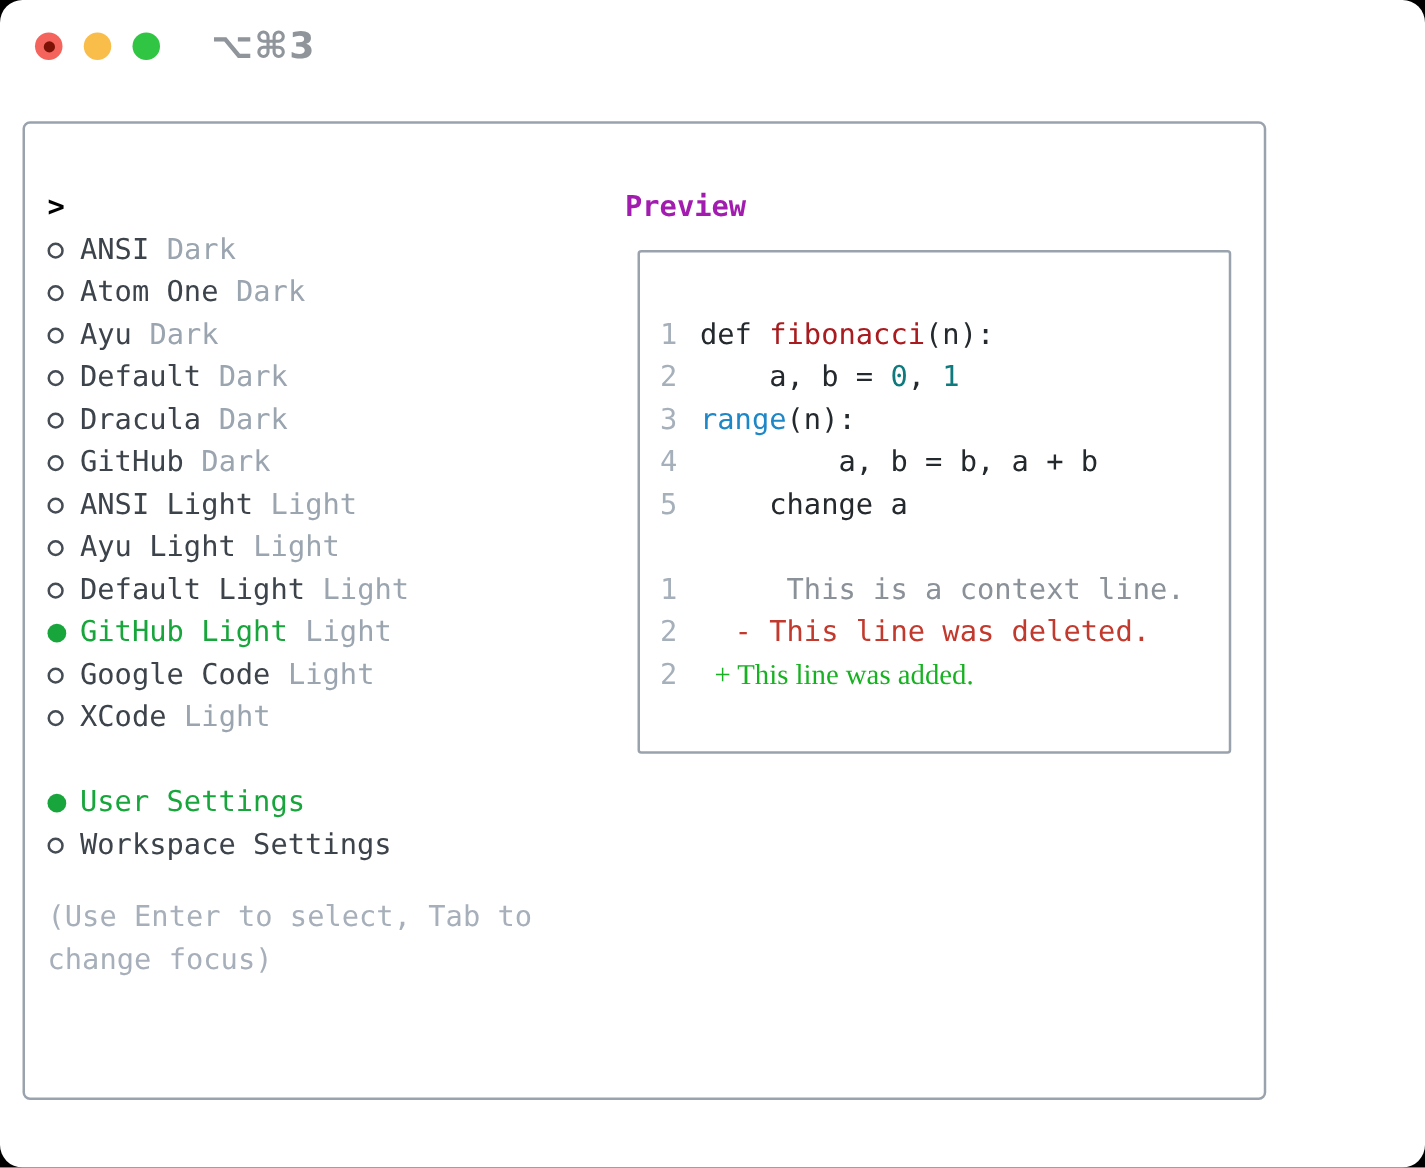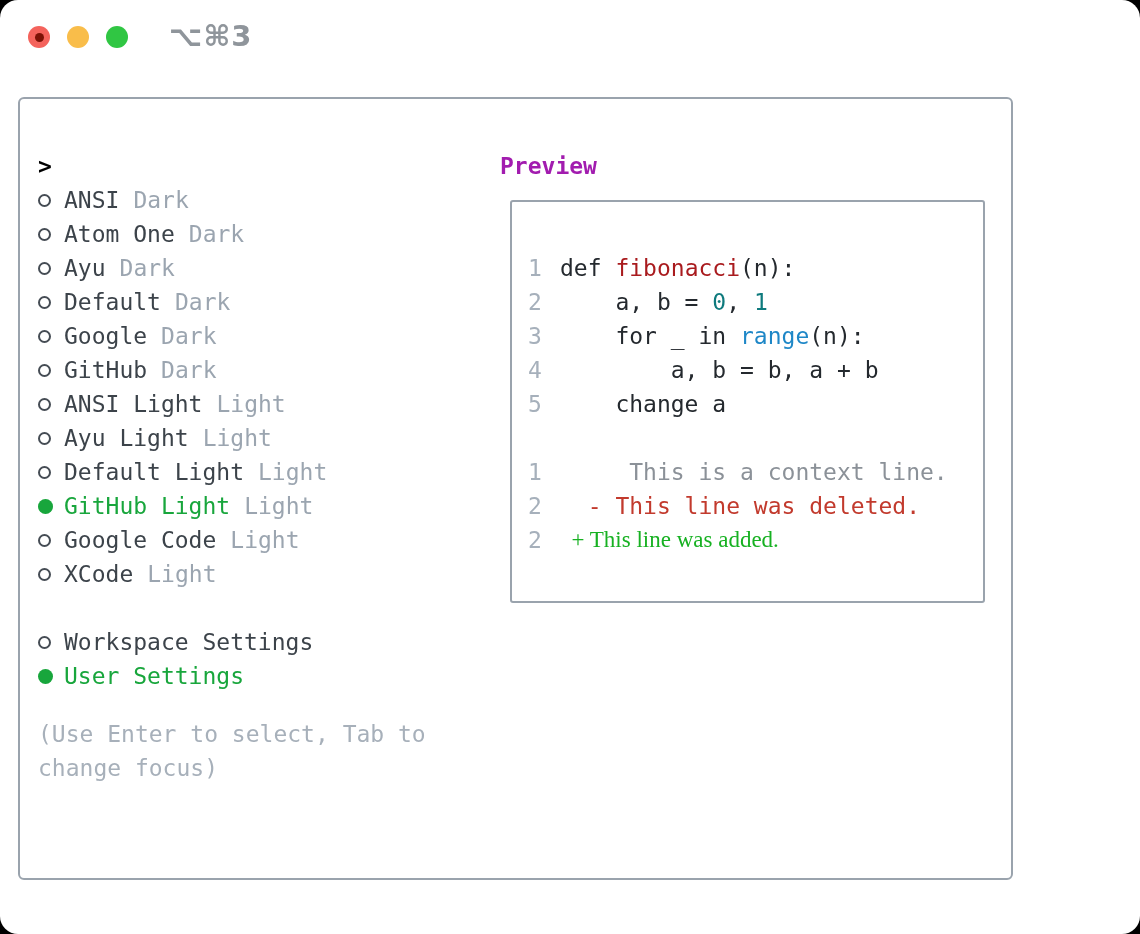--- a/index.html
+++ b/index.html
@@ -66,49 +66,49 @@
   <div class="panel">
     <div class="left-col">
       <div class="row">
         <span class="marker prompt">&gt;</span>
       </div>
       <div id="theme-list">
           <div class="row"><span class="marker"><span class="circle"></span></span><span class="name">ANSI</span><span class="badge">Dark</span></div>
           <div class="row"><span class="marker"><span class="circle"></span></span><span class="name">Atom One</span><span class="badge">Dark</span></div>
           <div class="row"><span class="marker"><span class="circle"></span></span><span class="name">Ayu</span><span class="badge">Dark</span></div>
           <div class="row"><span class="marker"><span class="circle"></span></span><span class="name">Default</span><span class="badge">Dark</span></div>
-          <div class="row"><span class="marker"><span class="circle"></span></span><span class="name">Google</span><span class="badge">Dark</span></div>
+          <div class="row"><span class="marker"><span class="circle"></span></span><span class="name">Dracula</span><span class="badge">Dark</span></div>
           <div class="row"><span class="marker"><span class="circle"></span></span><span class="name">GitHub</span><span class="badge">Dark</span></div>
           <div class="row"><span class="marker"><span class="circle"></span></span><span class="name">ANSI Light</span><span class="badge">Light</span></div>
           <div class="row"><span class="marker"><span class="circle"></span></span><span class="name">Ayu Light</span><span class="badge">Light</span></div>
           <div class="row"><span class="marker"><span class="circle"></span></span><span class="name">Default Light</span><span class="badge">Light</span></div>
           <div class="row"><span class="marker"><span class="circle filled"></span></span><span class="name sel">GitHub Light</span><span class="badge">Light</span></div>
           <div class="row"><span class="marker"><span class="circle"></span></span><span class="name">Google Code</span><span class="badge">Light</span></div>
           <div class="row"><span class="marker"><span class="circle"></span></span><span class="name">XCode</span><span class="badge">Light</span></div>
         </div>
 
       <div class="apply">
         <div id="apply-list">
+            <div class="row"><span class="marker"><span class="circle filled"></span></span><span class="name sel">User Settings</span></div>
             <div class="row"><span class="marker"><span class="circle"></span></span><span class="name">Workspace Settings</span></div>
-            <div class="row"><span class="marker"><span class="circle filled"></span></span><span class="name sel">User Settings</span></div>
           </div>
       </div>
 
       <div class="hint">
         <div>(Use Enter to select, Tab to</div>
         <div>change focus)</div>
       </div>
     </div>
 
     <div class="preview-h">Preview</div>
     <div class="preview-box">
       <div id="code-lines">
           <div class="code-line"><span class="ln">1</span><span class="tk-plain">def </span><span class="tk-fn">fibonacci</span><span class="tk-plain">(n):</span></div>
           <div class="code-line"><span class="ln">2</span><span class="tk-plain">    a, b = </span><span class="tk-num">0</span><span class="tk-plain">, </span><span class="tk-num">1</span></div>
-          <div class="code-line"><span class="ln">3</span><span class="tk-plain">    for _ in </span><span class="tk-builtin">range</span><span class="tk-plain">(n):</span></div>
+          <div class="code-line"><span class="ln">3</span><span class="tk-builtin">range</span><span class="tk-plain">(n):</span></div>
           <div class="code-line"><span class="ln">4</span><span class="tk-plain">        a, b = b, a + b</span></div>
           <div class="code-line"><span class="ln">5</span><span class="tk-plain">    change a</span></div>
         </div>
       <div id="diff-lines" class="diff">
           <div class="code-line"><span class="ln">1</span><span class="tk-ctx">     This is a context line.</span></div>
           <div class="code-line"><span class="ln">2</span><span class="tk-del">  - This line was deleted.</span></div>
           <div class="code-line"><span class="ln">2</span><span class="tk-add">  + This line was added.</span></div>
         </div>
     </div>
   </div>

